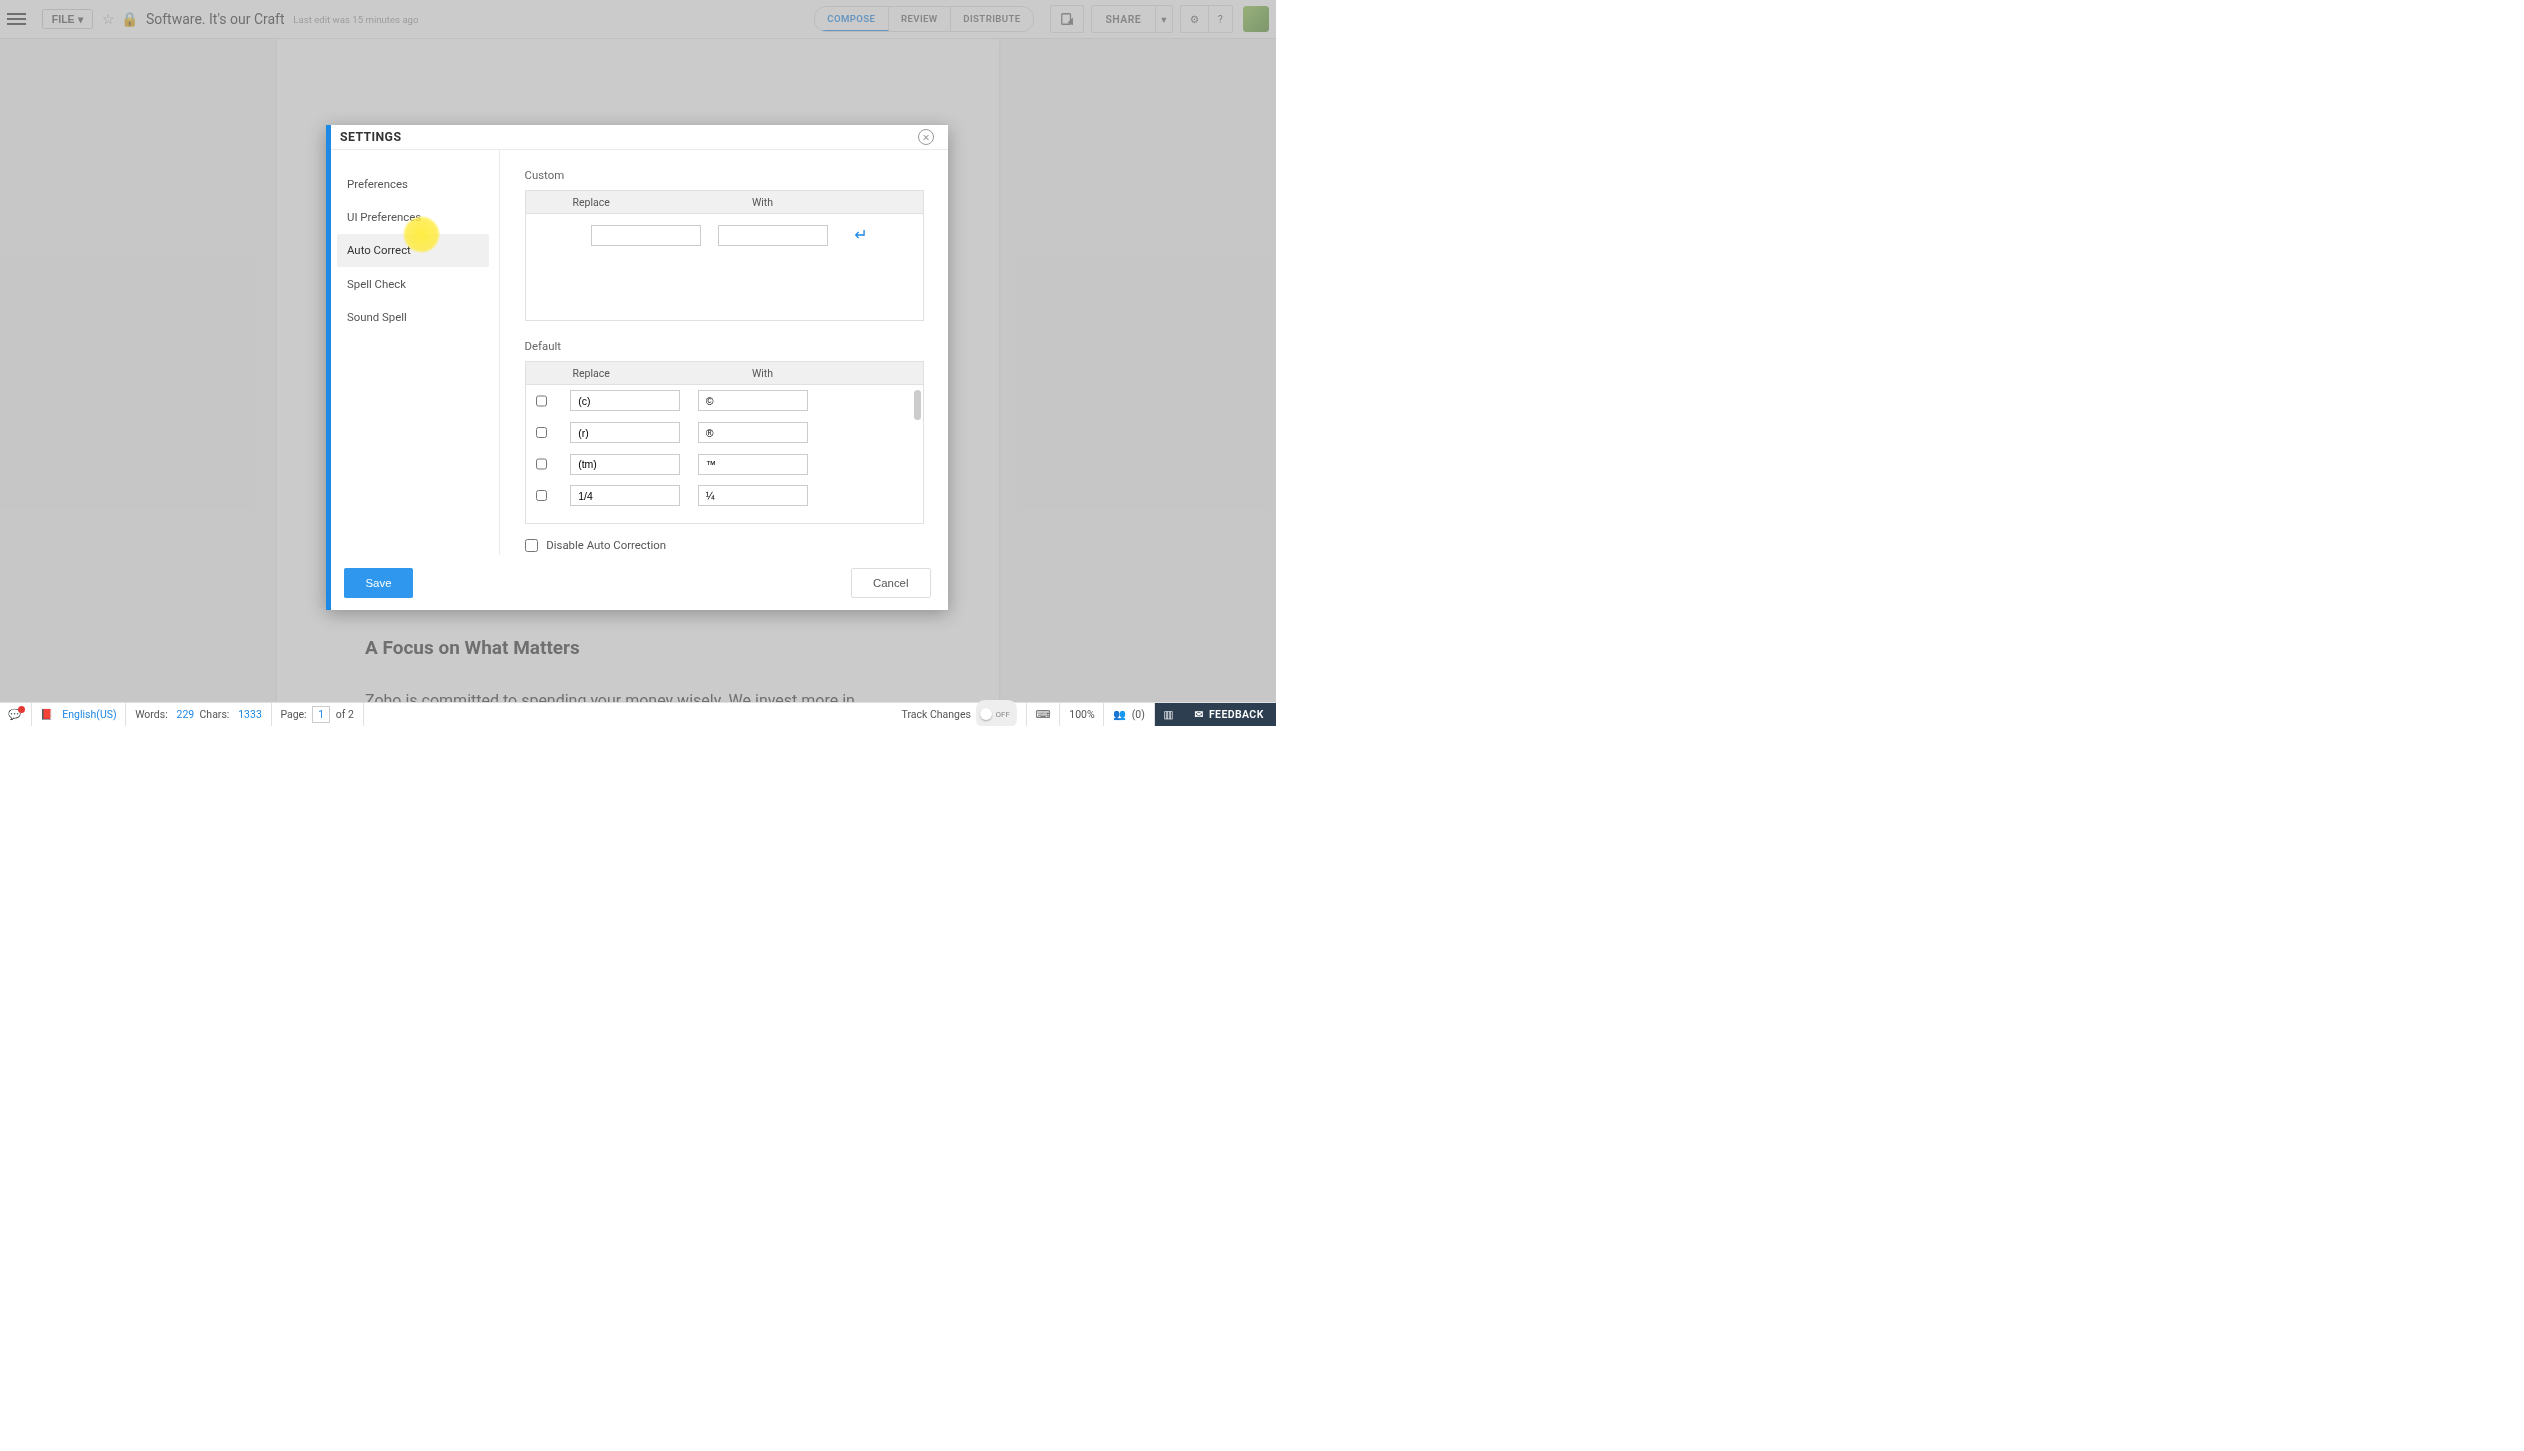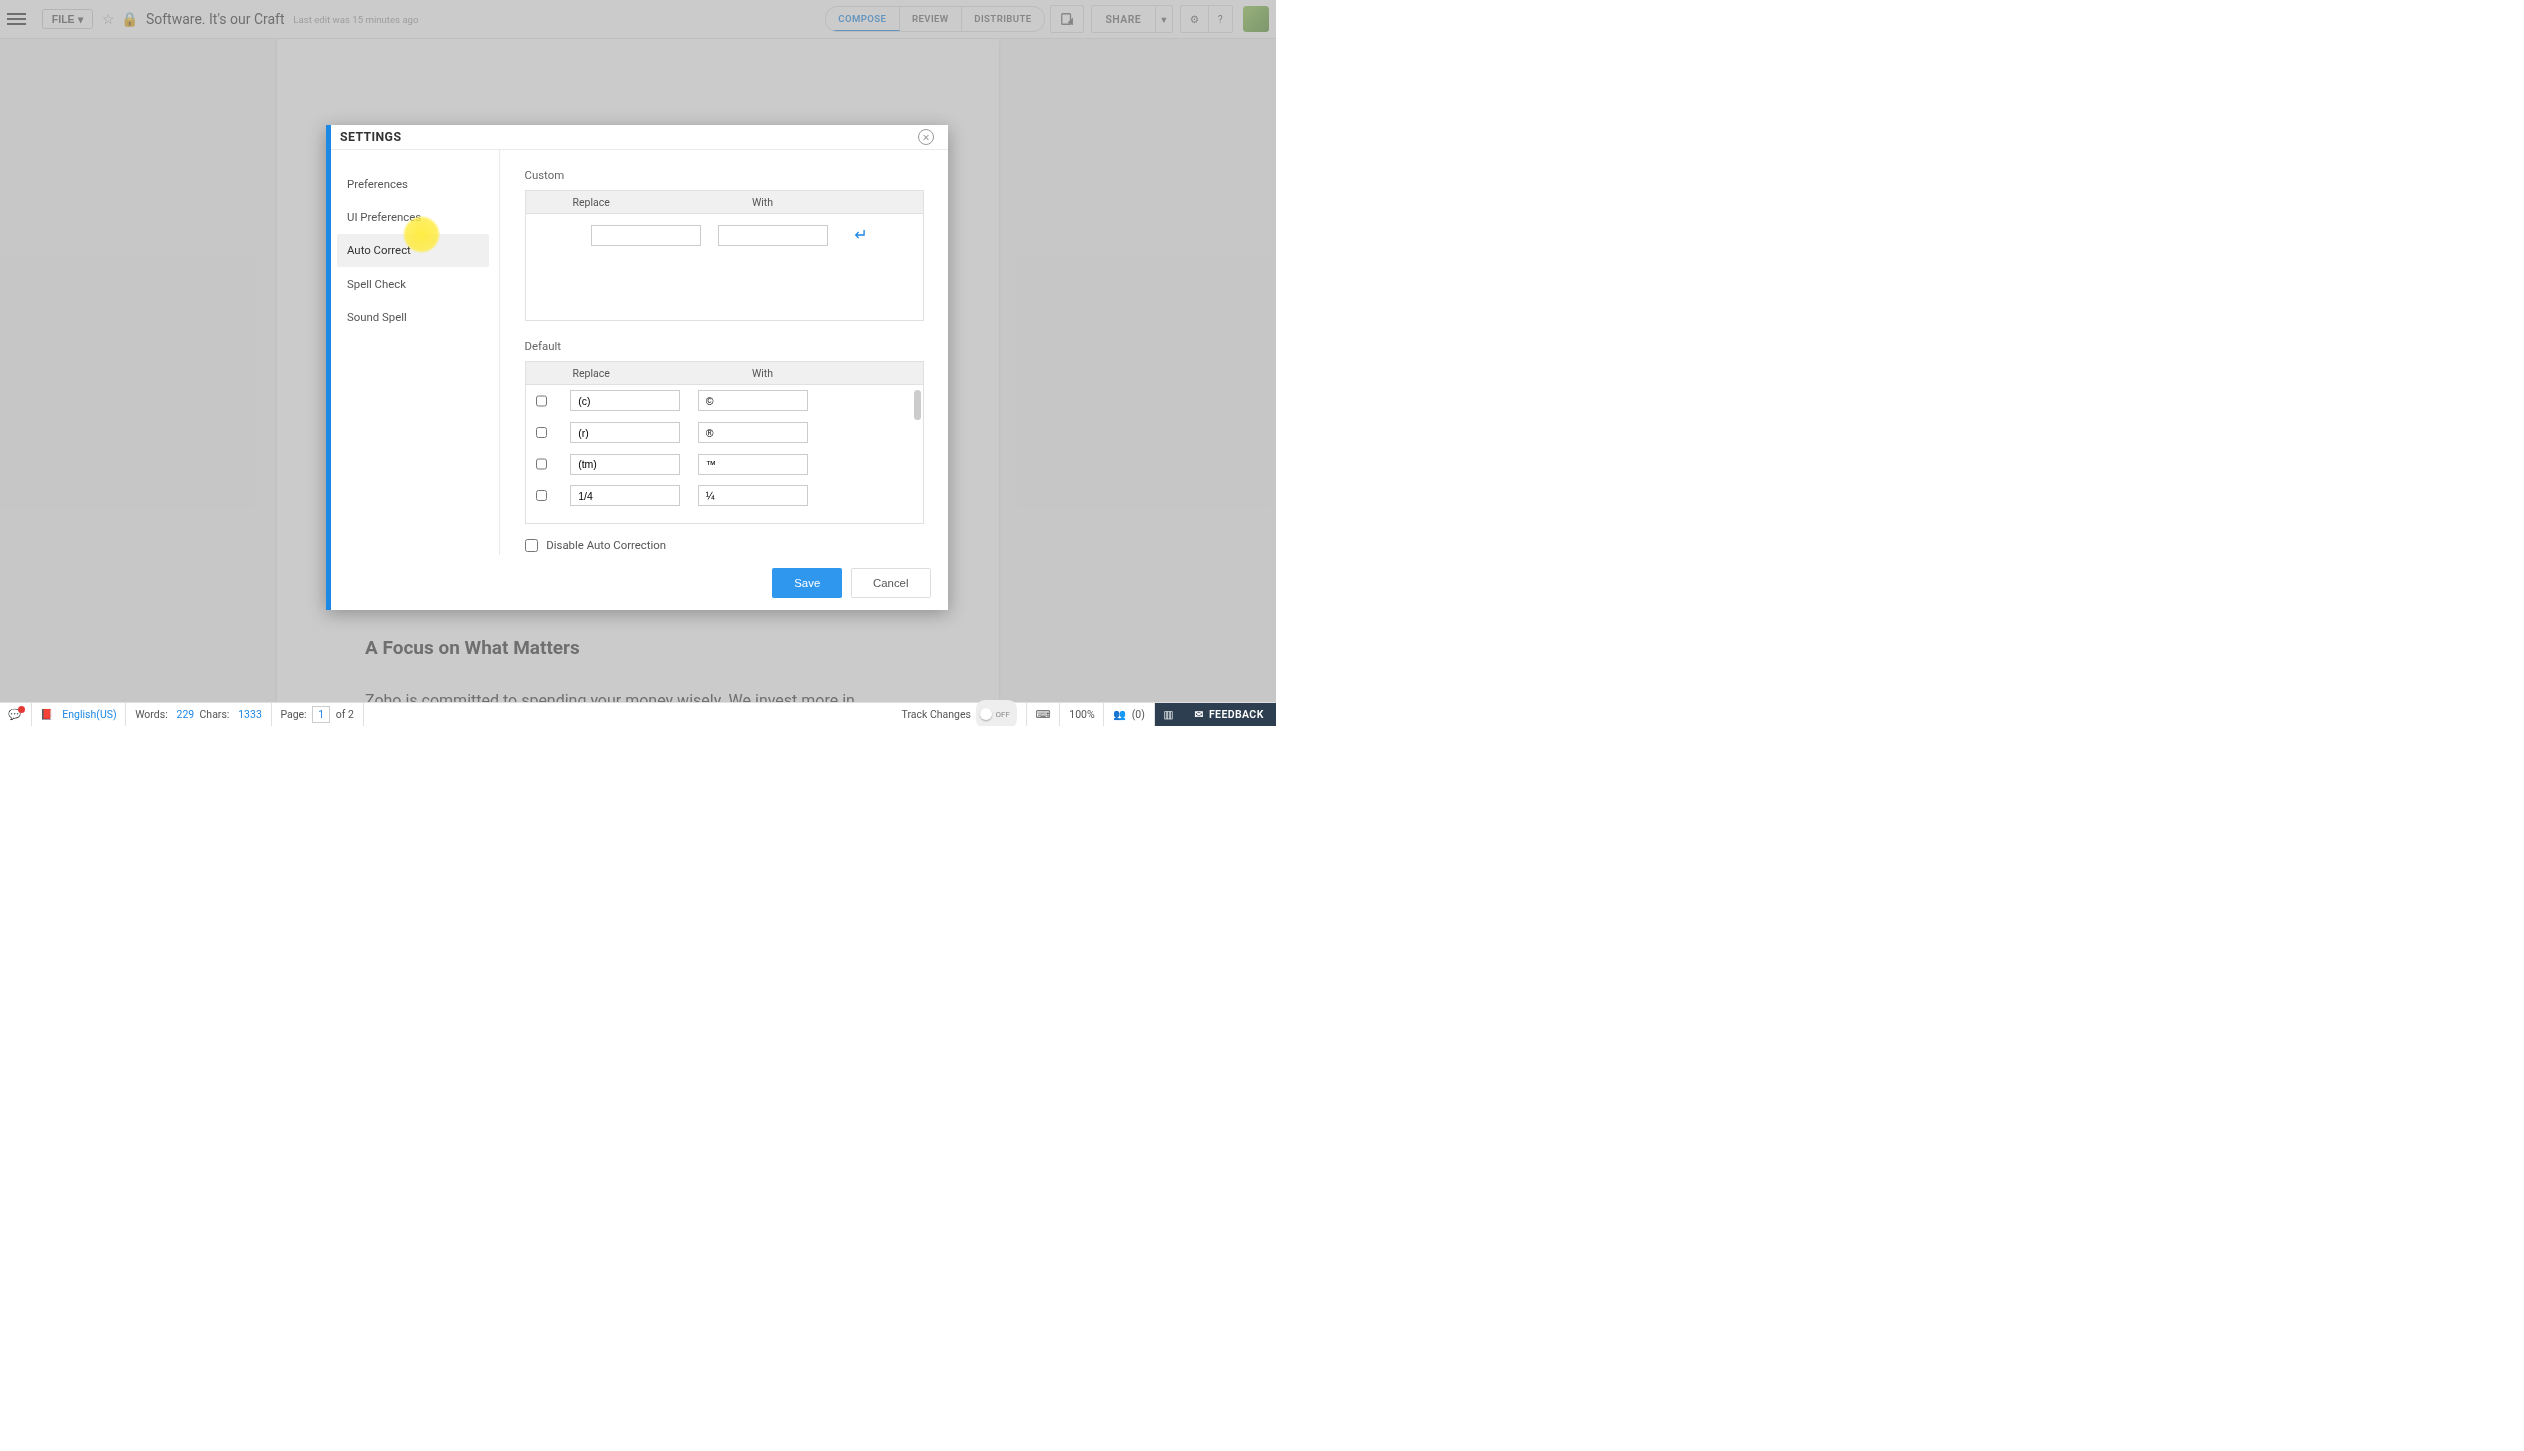--- a/index.html
+++ b/index.html
@@ -7,21 +7,21 @@
     
     
     .topbar { height: 39px; display: flex; align-items: center; padding: 0 7px; background: #fff; border-bottom: 0.9px solid #e5e5e5; }
     .hamburger { width: 24.5px; height: 24.5px; display: flex; flex-direction: column; justify-content: center; gap: 3.5px; cursor: pointer; margin-right: 10.5px; }
     .hamburger span { height: 1.8px; background: #333; width: 19px; }
     .file-btn { padding: 2.6px 8.8px; border: 0.9px solid #ccc; border-radius: 2.6px; font-size: 10.5px; font-weight: 600; color: #555; background: #fff; cursor: pointer; margin-right: 8.8px; display: inline-flex; align-items: center; gap: 3.5px; }
     .star-icon, .lock-icon { margin-right: 7px; color: #999; cursor: pointer; }
     .doc-title { font-size: 14px; color: #333; margin-right: 8.8px; }
     .last-edit { font-size: 9.6px; color: #999; }
     .topbar-spacer { flex: 1; }
-    .mode-tabs { display: flex; border: 0.9px solid #ddd; border-radius: 12px; overflow: hidden; margin-right: 5px; }
+    .mode-tabs { display: flex; border: 0.9px solid #ddd; border-radius: 12px; overflow: hidden; margin-right: 16px; }
     .mode-tab { padding: 6.1px 12.3px; font-size: 9.6px; font-weight: 600; color: #666; cursor: pointer; letter-spacing: 0.4px; border-right: 0.9px solid #ddd; }
     .mode-tab:last-child { border-right: none; }
     .mode-tab.active { color: #1e88e5; border-bottom: 1.8px solid #1e88e5; }
     .top-btn { padding: 6.1px 8.8px; border: 0.9px solid #ddd; border-radius: 1.8px; margin-right: 7px; cursor: pointer; color: #666; display: inline-flex; align-items: center; font-size: 10.5px; }
     .share-btn { padding: 6.1px 14px; font-weight: 600; letter-spacing: 0.4px; }
     .share-group { display: flex; margin-right: 7px; }
     .share-group .top-btn { margin-right: 0; border-radius: 0; }
     .share-group .top-btn:first-child { border-radius: 1.8px 0 0 1.8px; }
     .share-group .top-btn:last-child { border-radius: 0 1.8px 1.8px 0; border-left: none; padding: 6.1px 5.3px; }
     .avatar { width: 26px; height: 26px; border-radius: 3.5px; background: linear-gradient(135deg, #8bc34a, #558b2f); margin-left: 3.5px; }
@@ -70,21 +70,21 @@
     .custom-body { border: 0.9px solid #e0e0e0; border-top: none; height: 107px; padding: 10.5px; display: flex; gap: 17.5px; align-items: flex-start; }
     .custom-body .spacer { width: 37px; }
     .text-input { width: 110px; height: 21px; border: 0.9px solid #ccc; padding: 0 7px; font-size: 10.5px; }
     .enter-icon { color: #1e88e5; font-size: 16px; margin-left: 8.8px; cursor: pointer; }
     .default-body { border: 0.9px solid #e0e0e0; border-top: none; height: 139px; overflow: auto; position: relative; }
     .default-row { display: flex; align-items: center; gap: 17.5px; padding: 5.3px 10.5px; }
     .default-row input[type="checkbox"] { width: 11.4px; height: 11.4px; margin-right: 5.3px; }
     .default-row .text-input { background: #fff; }
     .scrollbar-thumb { position: absolute; right: 1.8px; top: 5.3px; width: 7px; height: 30px; background: #ccc; border-radius: 3.5px; }
     .disable-row { display: flex; align-items: center; gap: 8.8px; margin-top: 14px; font-size: 11.4px; color: #555; }
-    .modal-footer { padding: 12.3px 17.5px; display: flex; justify-content: flex-end; gap: 8.8px; }
+    .modal-footer { padding: 12.3px 17.5px; display: flex; justify-content: space-between; gap: 8.8px; }
     .btn { padding: 8px 21px; border-radius: 1.8px; font-size: 11.4px; cursor: pointer; border: 0.9px solid transparent; }
     .btn-primary { background: #2f98ee; color: #fff; }
     .btn-secondary { background: #fff; color: #555; border: 0.9px solid #ddd; }
   </style>
 </head>
 <body>
 
 <div class="topbar">
   <div class="hamburger">
       <span></span>

